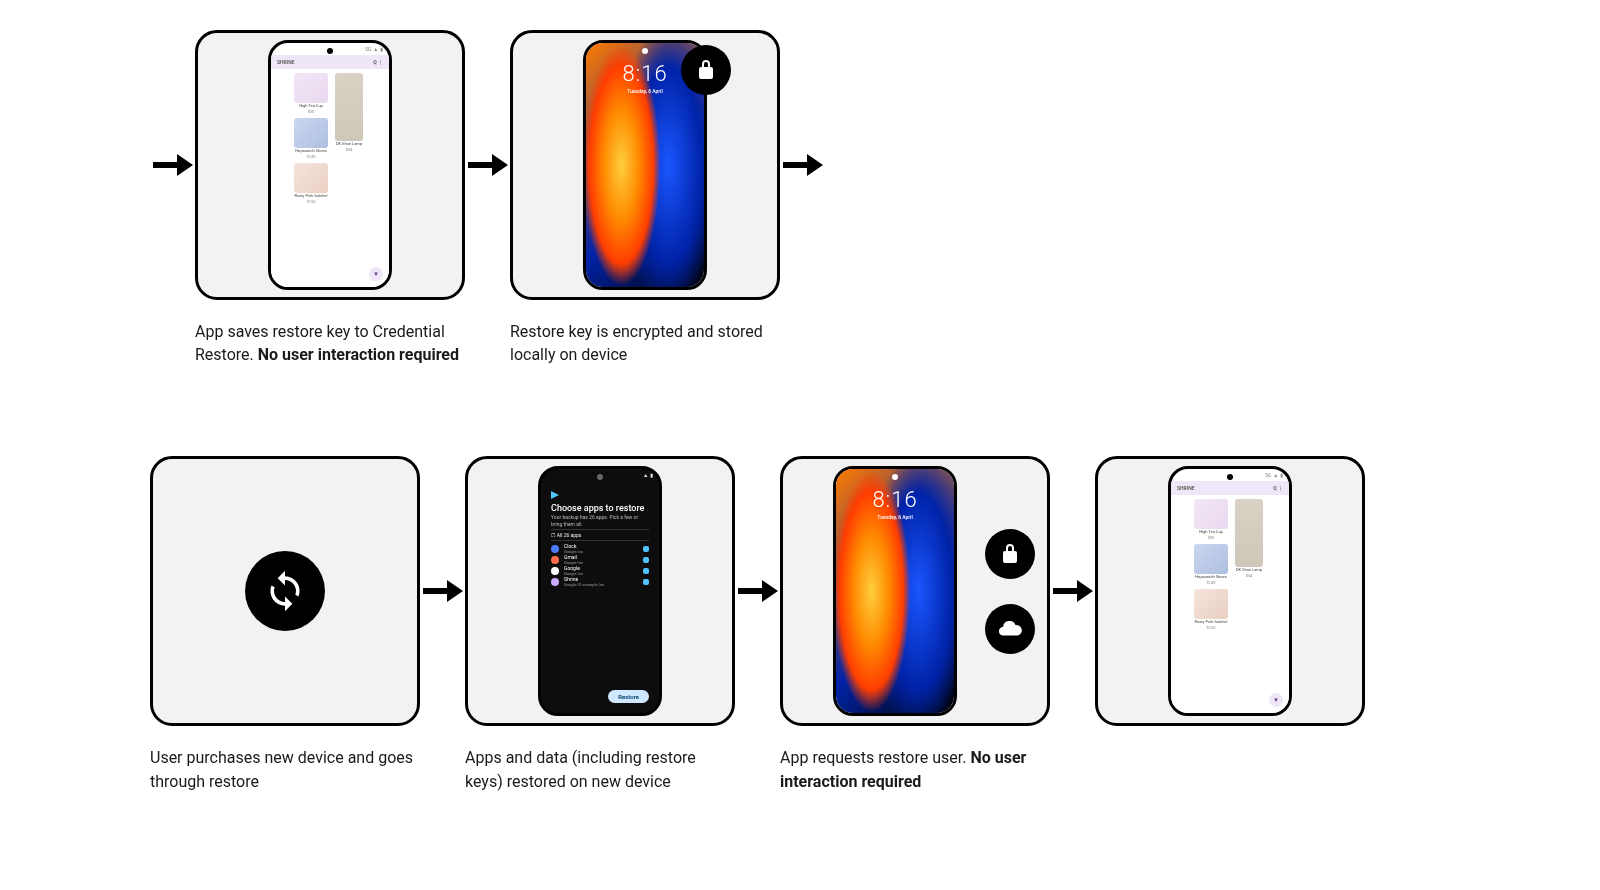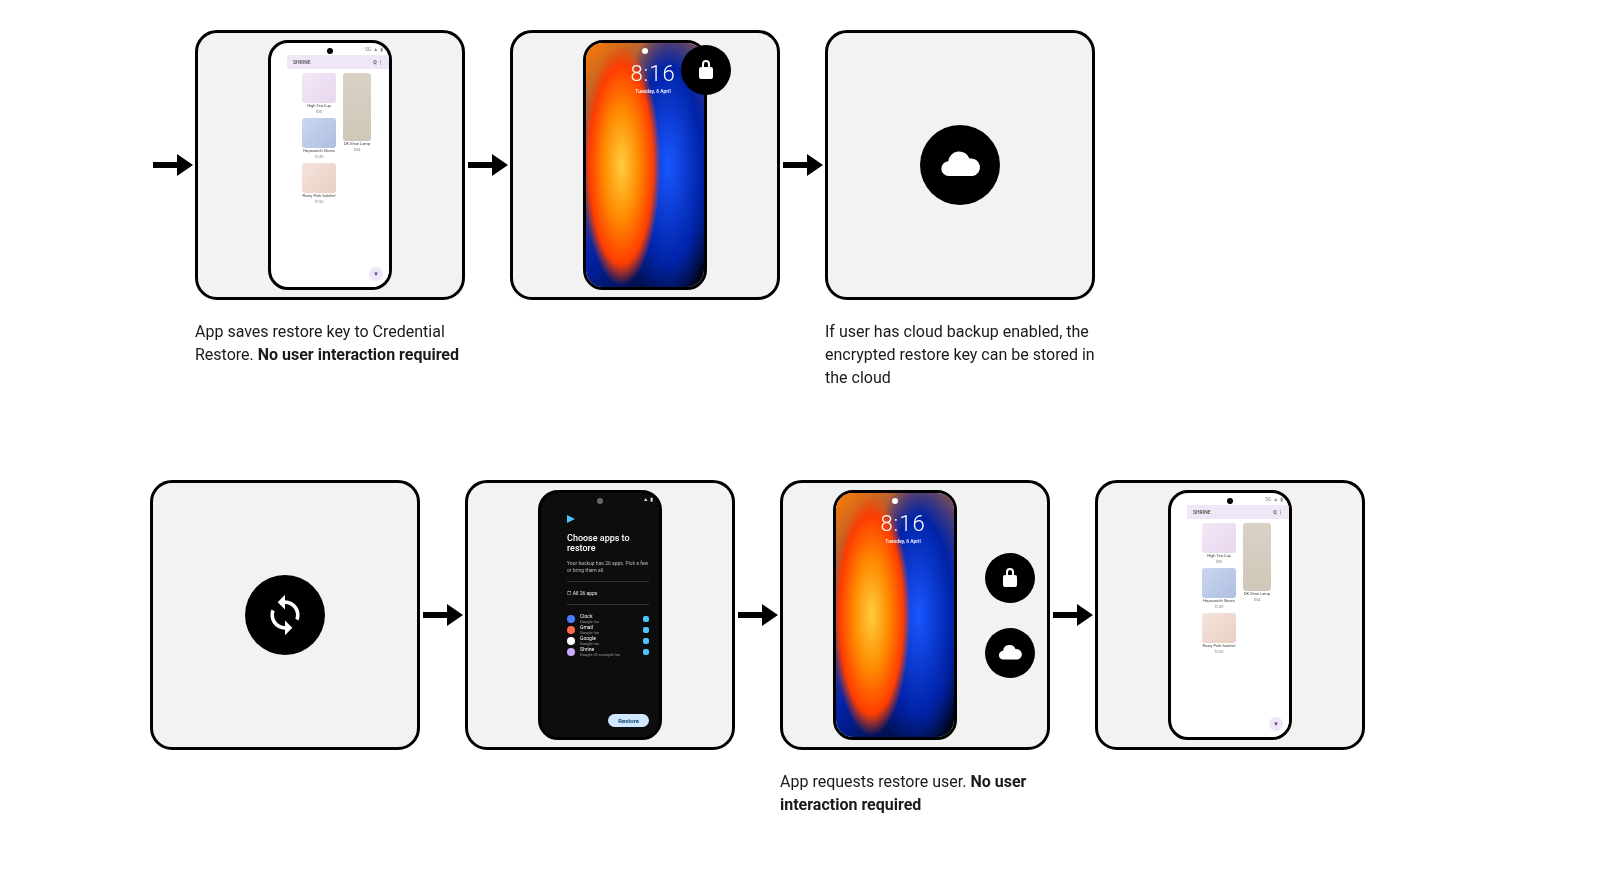--- a/index.html
+++ b/index.html
@@ -66,21 +66,20 @@
   .phone {
     width: 124px;
     height: 250px;
     border: 3px solid #000;
     border-radius: 20px;
     background: #fff;
     position: relative;
     overflow: hidden;
     display:flex;
     flex-direction:column;
-    padding-left:16px;
   }
   .phone.dark-screen { background:#0d0d0d; }
   .phone .notch {
     position:absolute;
     top:5px; left:50%; transform:translateX(-50%);
     width:6px; height:6px; background:#000; border-radius:50%;
   }
   .phone .statusbar {
     height:12px;
     display:flex; justify-content:flex-end; align-items:center;
@@ -127,21 +126,21 @@
 
   
   .badge-circle {
     position:absolute;
     width:50px; height:50px; border-radius:50%;
     background:#000; display:flex; align-items:center; justify-content:center;
   }
   .badge-circle svg { fill:#fff; }
 
   
-  .phone.dark-content .restore-body { flex:1; padding:10px 10px; color:#fff; display:flex; flex-direction:column; gap:6px;}
+  .phone.dark-content .restore-body { flex:1; padding:10px 10px; color:#fff; display:flex; flex-direction:column; }
   .phone.dark-content .restore-title { font-size:9px; font-weight:500; line-height:1.2;}
   .phone.dark-content .restore-sub { font-size:5px; color:#bbb; line-height:1.3;}
   .phone.dark-content .divider { height:1px; background:#333; margin:2px 0;}
   .phone.dark-content .restore-all { font-size:5px; color:#eee;}
   .phone.dark-content .app-row { display:flex; align-items:center; gap:5px; font-size:5px;}
   .phone.dark-content .app-row .dot { width:8px; height:8px; border-radius:50%;}
   .phone.dark-content .app-row .meta { display:flex; flex-direction:column; }
   .phone.dark-content .app-row .meta .sub { font-size:4px; color:#999;}
   .phone.dark-content .app-row .chk { margin-left:auto; width:6px; height:6px; border-radius:2px; background:#4fc3ff;}
   .phone.dark-content .restore-btn {
@@ -232,50 +231,42 @@
           <div class="time">8:16</div>
           <div class="date">Tuesday, 6 April</div>
         </div>
       </div>
       <div class="badge-circle" style="top:12px; right:46px;">
         <svg viewBox="0 0 24 24" width="24" height="24">
             <path d="M12 2a4 4 0 0 0-4 4v3H7a2 2 0 0 0-2 2v8a2 2 0 0 0 2 2h10a2 2 0 0 0 2-2v-8a2 2 0 0 0-2-2h-1V6a4 4 0 0 0-4-4Zm-2 4a2 2 0 1 1 4 0v3h-4Z"></path>
           </svg>
       </div>
     </div>
-  </div>
-
-  <div class="arrow-cell">
-    <svg width="40" height="30" viewBox="0 0 40 30">
-        <path d="M0 12h24V4l16 11L24 26v-8H0Z" fill="#000"></path>
-      </svg>
-  </div>
-
-  <div class="step">
-    <div class="box">
-      <div class="big-icon-circle">
-        <svg viewBox="0 0 24 24" width="44" height="44">
-            <path d="M19 18H6a4 4 0 0 1-.4-8 6 6 0 0 1 11.6-1.5A4.5 4.5 0 0 1 19 18Z"></path>
-          </svg>
-      </div>
-    </div>
-    <div class="caption">If user has cloud backup enabled, the encrypted restore key can be stored in the cloud</div>
-  </div>
+    <div class="caption">Restore key is encrypted and stored locally on device</div>
+  </div>
+
+  <div class="arrow-cell">
+    <svg width="40" height="30" viewBox="0 0 40 30">
+        <path d="M0 12h24V4l16 11L24 26v-8H0Z" fill="#000"></path>
+      </svg>
+  </div>
+
 </div>
 
 <div class="row">
 
   <div class="step">
     <div class="box">
       <div class="big-icon-circle">
         <svg viewBox="0 0 24 24" width="44" height="44">
             <path d="M12 4V1L8 5l4 4V6a6 6 0 0 1 5.65 8l1.73 1A8 8 0 0 0 12 4Zm0 14a6 6 0 0 1-5.65-8l-1.73-1A8 8 0 0 0 12 20v3l4-4-4-4Z"></path>
           </svg>
       </div>
     </div>
+    <div class="caption">User purchases new device and goes through restore</div>
   </div>
 
   <div class="arrow-cell">
     <svg width="40" height="30" viewBox="0 0 40 30">
         <path d="M0 12h24V4l16 11L24 26v-8H0Z" fill="#000"></path>
       </svg>
   </div>
 
   <div class="step">
     <div class="box">
@@ -323,20 +314,21 @@
                   <span>Shrine</span>
                   <span class="sub">Google IO example Inc</span>
                 </div>
                 <div class="chk"></div>
               </div>
             </div>
           <div class="restore-btn">Restore</div>
         </div>
       </div>
     </div>
+    <div class="caption">Apps and data (including restore keys) restored on new device</div>
   </div>
 
   <div class="arrow-cell">
     <svg width="40" height="30" viewBox="0 0 40 30">
         <path d="M0 12h24V4l16 11L24 26v-8H0Z" fill="#000"></path>
       </svg>
   </div>
 
   <div class="step">
     <div class="box">

